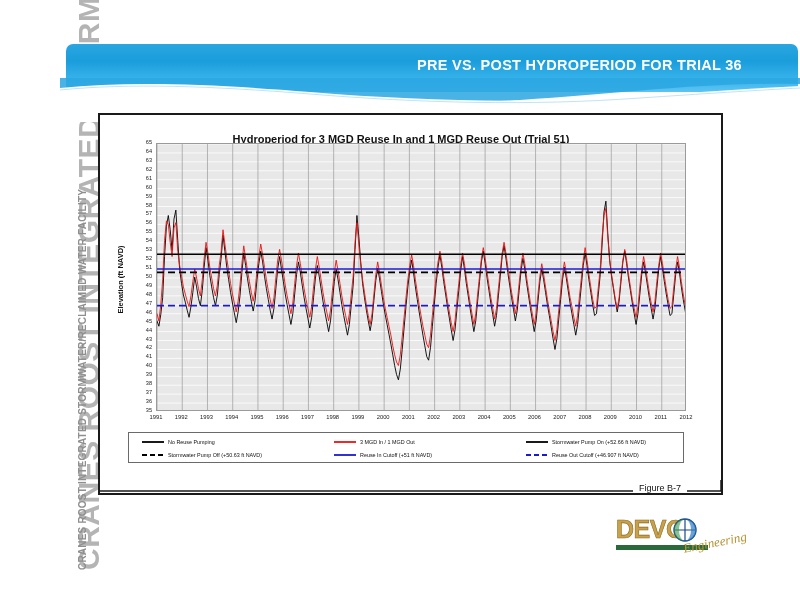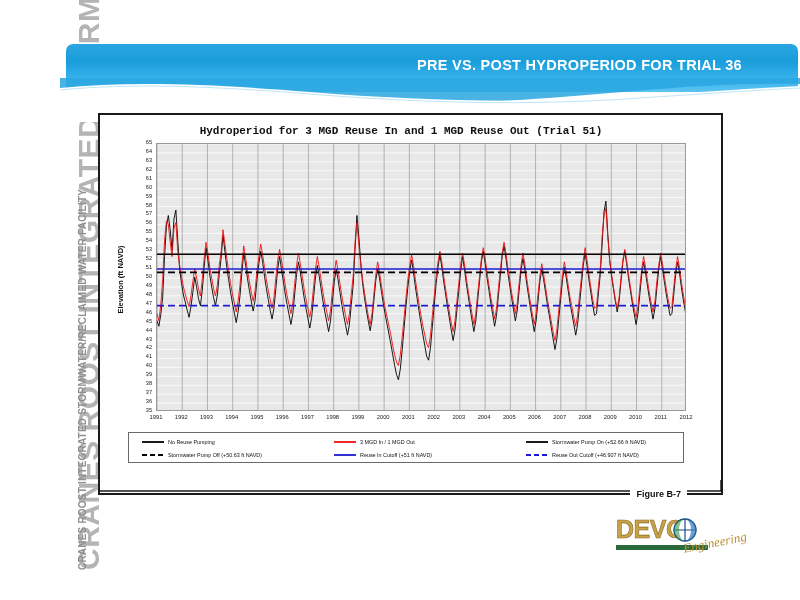--- a/index.html
+++ b/index.html
@@ -100,24 +100,24 @@
   #chart-block {
     position: absolute;
     left: 106px;
     top: 125px;
     width: 590px;
     height: 345px;
   }
   #chart-title {
     position: absolute;
     left: 0px;
-    top: 0px;
+    top: 8px;
     width: 590px;
     text-align: center;
-    font-family: Liberation Mono, monospace;
+    font-family: Liberation Sans, sans-serif;
     font-weight: bold;
     font-size: 11px;
     color: #111111;
   }
   #ylabel {
     position: absolute;
     left: -36px;
     top: 150px;
     width: 100px;
     text-align: center;
@@ -201,23 +201,23 @@
   #figure-caption-wrap {
     position: absolute;
     left: 98px;
     top: 480px;
     width: 625px;
     height: 22px;
   }
   #figure-caption {
     position: absolute;
     right: 36px;
-    top: 9px;
-    font-family: "Liberation Sans", sans-serif;
-    font-weight: bold;
+    top: 3px;
+    font-family: "Liberation Sans", sans-serif;
+    font-weight: normal;
     font-size: 9px;
     color: #111111;
     background: #ffffff;
     padding: 0 6px;
     white-space: nowrap;
   }
 
   
   #logo {
     position: absolute;

